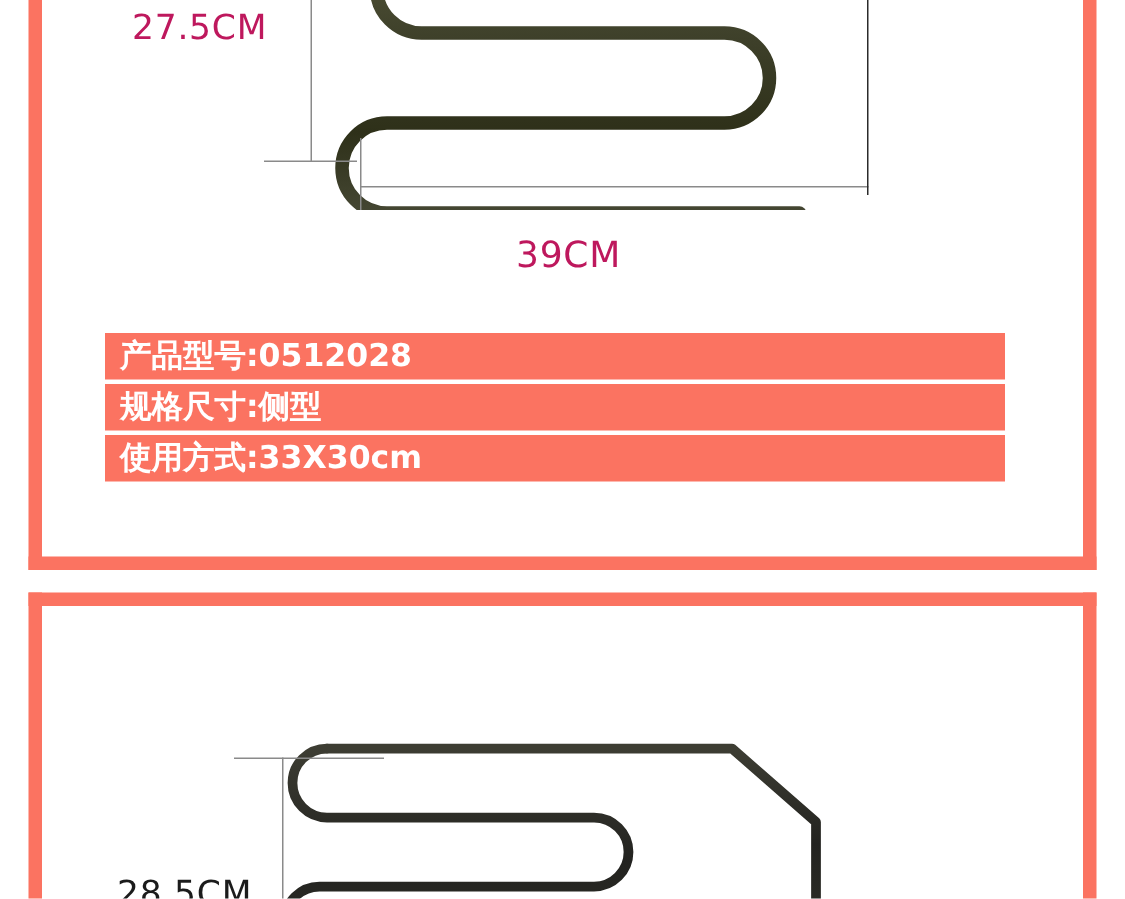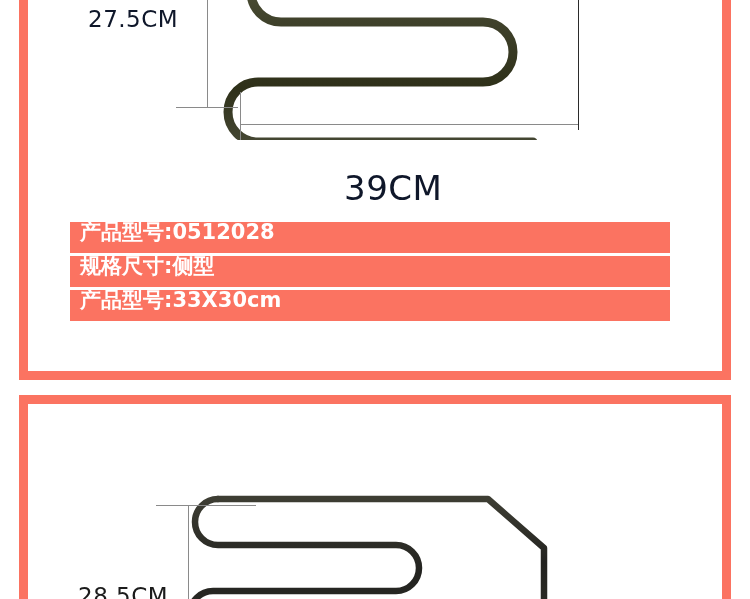--- a/index.html
+++ b/index.html
@@ -56,54 +56,55 @@
   .dim-line {
     position: absolute;
     background: #8a8a8a;
   }
   .dim-line.vert { width: 1px; }
   .dim-line.horiz { height: 1px; }
   .dim-line.dark { background: #2b2b2b; }
 
   .dim-label {
     position: absolute;
-    color: #0f172a;
+    color: #be185d;
     font-family: "DejaVu Sans", "Liberation Sans", sans-serif;
     white-space: nowrap;
     letter-spacing: 0.5px;
   }
   #dim-height-label {
     left: 88px;
     top: 6px;
     font-size: 23px;
   }
   #dim-width-label {
     left: 344px;
-    top: 168px;
-    font-size: 34px;
+    top: 156px;
+    font-size: 24px;
   }
   #dim-height-label-bottom {
     left: 78px;
     top: 583px;
     font-size: 23px;
     color: #1b1b1b;
   }
 
   
   #spec-table {
     position: absolute;
     left: 70px;
     top: 222px;
     width: 600px;
   }
   .spec-row {
     background: #fb7361;
     height: 31px;
     margin-bottom: 3px;
     display: flex;
+    align-items: center;
     padding-left: 10px;
     box-sizing: border-box;
   }
   .spec-row:last-child { margin-bottom: 0; }
   .spec-text {
     color: #ffffff;
     font-size: 21px;
     font-family: "DejaVu Sans", "Liberation Sans", sans-serif;
     font-weight: bold;
     white-space: pre;
@@ -175,21 +176,21 @@
 <div class="dim-label" id="dim-width-label">39CM</div>
 
 <div id="spec-table">
   <div class="spec-row">
     <span class="spec-text">产品型号:0512028</span>
   </div>
   <div class="spec-row">
     <span class="spec-text">规格尺寸:侧型</span>
   </div>
   <div class="spec-row">
-    <span class="spec-text">产品型号:33X30cm</span>
+    <span class="spec-text">使用方式:33X30cm</span>
   </div>
 </div>
 
 <div class="panel" id="panel-bottom">
   <div class="panel-inner">
 
     <svg class="element-svg" id="element-bottom-svg" width="470" height="200" viewBox="0 0 470 200">
       <defs>
         <linearGradient id="tubeGradBot" x1="0" y1="0" x2="0" y2="1">
           <stop offset="0%" stop-color="#3d3d33"></stop>

